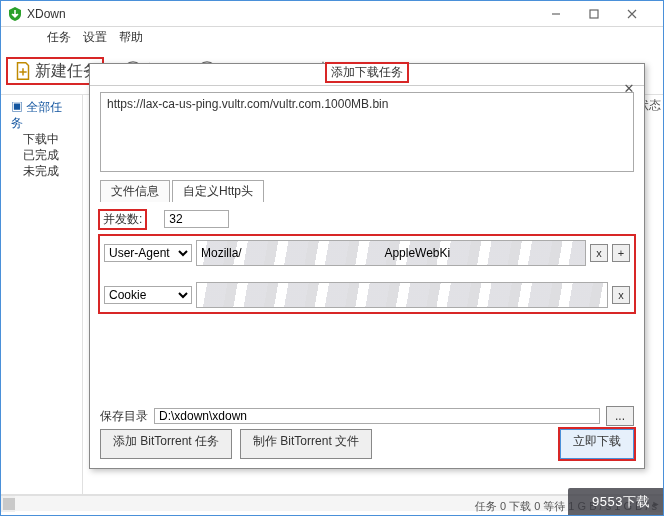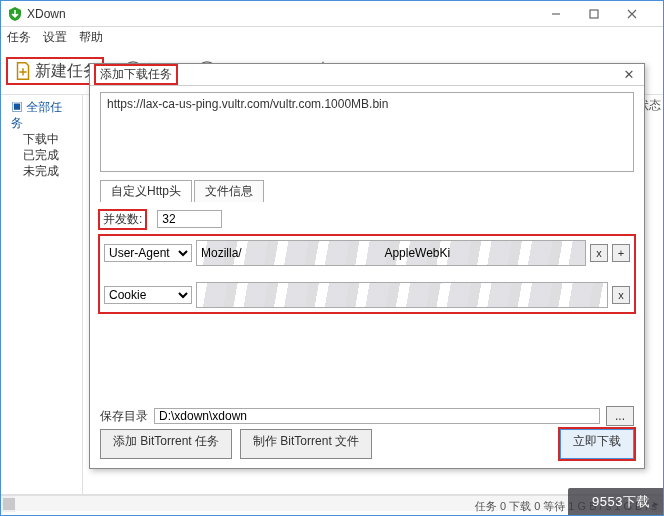--- a/index.html
+++ b/index.html
@@ -7,21 +7,21 @@
   body { background: #fff; border: 1px solid #4a90d9; position: relative; }
 
   
   .titlebar { height: 26px; background: #fff; border-bottom: 1px solid #d9d9d9; display: flex; align-items: center; padding: 0 12px 0 6px; }
   .titlebar .app-icon { width: 16px; height: 16px; display:inline-block; margin-right:4px; }
   .titlebar .title { flex: 1; font-size: 12px; color: #333; }
   .winbtn { width: 38px; height: 22px; display:flex; align-items:center; justify-content:center; color:#777; }
   .winbtn svg { width:10px; height:10px; }
 
   
-  .menubar { height: 20px; display:flex; align-items:center; padding-left:6px; gap:12px; font-size:12px; color:#333; }
+  .menubar { height: 20px; display:flex; align-items:center; padding-left:6px; gap:12px; font-size:12px; color:#333;margin-left:40px; }
 
   
   .toolbar { height: 48px; display:flex; align-items:center; padding-left:6px; gap:18px; border-bottom:1px solid #e0e0e0; position:relative; }
   .tool { display:flex; flex-direction:row; align-items:center; font-size:16px; color:#444; line-height:14px; }
   .tool .icon { width:24px; height:24px; display:flex; align-items:center; justify-content:center; }
   .tool.highlight { outline:2px solid #d82626; outline-offset:-1px; padding:1px 4px; }
 
   
   .content { display:flex; height: calc(100% - 26px - 20px - 48px - 20px); border-bottom:1px solid #e0e0e0; }
   .tree { width: 82px; border-right:1px solid #e0e0e0; padding:4px 10px; font-size:12px; line-height:16px; color:#333; }
@@ -34,33 +34,33 @@
   .hscroll { height: 16px; background:#f5f5f5; border-top:1px solid #e0e0e0; position:relative; }
   .hscroll .thumb { position:absolute; left:2px; top:2px; width:12px; height:12px; background:#c9c9c9; }
   .hscroll .arrow { position:absolute; top:0; width:14px; height:16px; background:#f0f0f0; display:flex; align-items:center; justify-content:center; color:#666; font-size:9px; }
   .hscroll .arrow.l { left:0; }
   .hscroll .arrow.r { right:0; }
 
   .statusbar { position:absolute; bottom:0; right:6px; height:18px; display:flex; align-items:center; font-size:11px; color:#555; }
 
   
   .dialog { position:absolute; left:88px; top:62px; width:556px; height:406px; background:#fff; border:1px solid #888; box-shadow:2px 2px 6px rgba(0,0,0,.25); display:flex; flex-direction:column; }
-  .dlg-title { height:22px; display:flex; align-items:center; padding:0 6px; border-bottom:1px solid #ccc; font-size:12px; }
+  .dlg-title { height:22px; display:flex; align-items:center; padding:0 6px; border-bottom:1px solid #ccc; font-size:12px;flex-direction:column; }
   .dlg-title .t { outline:2px solid #d82626; padding:0 4px; }
   .dlg-title .close { margin-left:auto; color:#555; font-size:13px; width:18px; text-align:center; }
   .dlg-body { flex:1; padding:6px 10px 0 10px; display:flex; flex-direction:column; gap:8px; overflow:hidden; }
   .url-box { height:80px; border:1px solid #aaa; padding:4px 6px; font-size:12px; color:#333; background:#fff; overflow:auto; white-space:pre-wrap; }
 
   
   .tabs { display:flex; gap:2px; }
   .tab { border:1px solid #aaa; border-bottom:none; padding:2px 10px; font-size:12px; background:#fafafa; }
   .tab.active { background:#fff; }
 
   
-  .row { display:flex; align-items:center; gap:12px; }
+  .row { display:flex; align-items:center; gap:19px; }
   .row .label { outline:2px solid #d82626; padding:0 3px; font-size:12px; }
   .row input[type=text] { border:1px solid #aaa; height:18px; padding:0 4px; font-size:12px; }
 
   
   .headers-panel { outline:2px solid #d82626; padding:4px; display:flex; flex-direction:column; gap:16px; min-height:70px; }
   .hrow { display:flex; align-items:center; gap:4px; }
   .hrow select { border:1px solid #aaa; height:18px; font-size:12px; width:88px; background:#fff; }
   .hrow input[type=text] { border:1px solid #aaa; height:26px; font-size:12px; padding:0 4px; }
   .hrow .val { flex:1; }
   .smbtn { width:18px; height:18px; border:1px solid #888; background:#efefef; font-size:11px; line-height:16px; text-align:center; }
@@ -187,22 +187,22 @@
 
 <div class="dialog">
   <div class="dlg-title">
     <span class="t">添加下载任务</span>
     <span class="close">✕</span>
   </div>
   <div class="dlg-body">
     <div class="url-box">https://lax-ca-us-ping.vultr.com/vultr.com.1000MB.bin</div>
 
     <div class="tabs">
+      <div class="tab">文件信息</div>
       <div class="tab active">自定义Http头</div>
-      <div class="tab">文件信息</div>
     </div>
 
     <div class="row">
       <span class="label">并发数:</span>
       <input type="text" style="width: 65px;" value="32">
     </div>
 
     <div class="headers-panel">
       <div class="hrow">
         <select><option>User-Agent</option></select>

